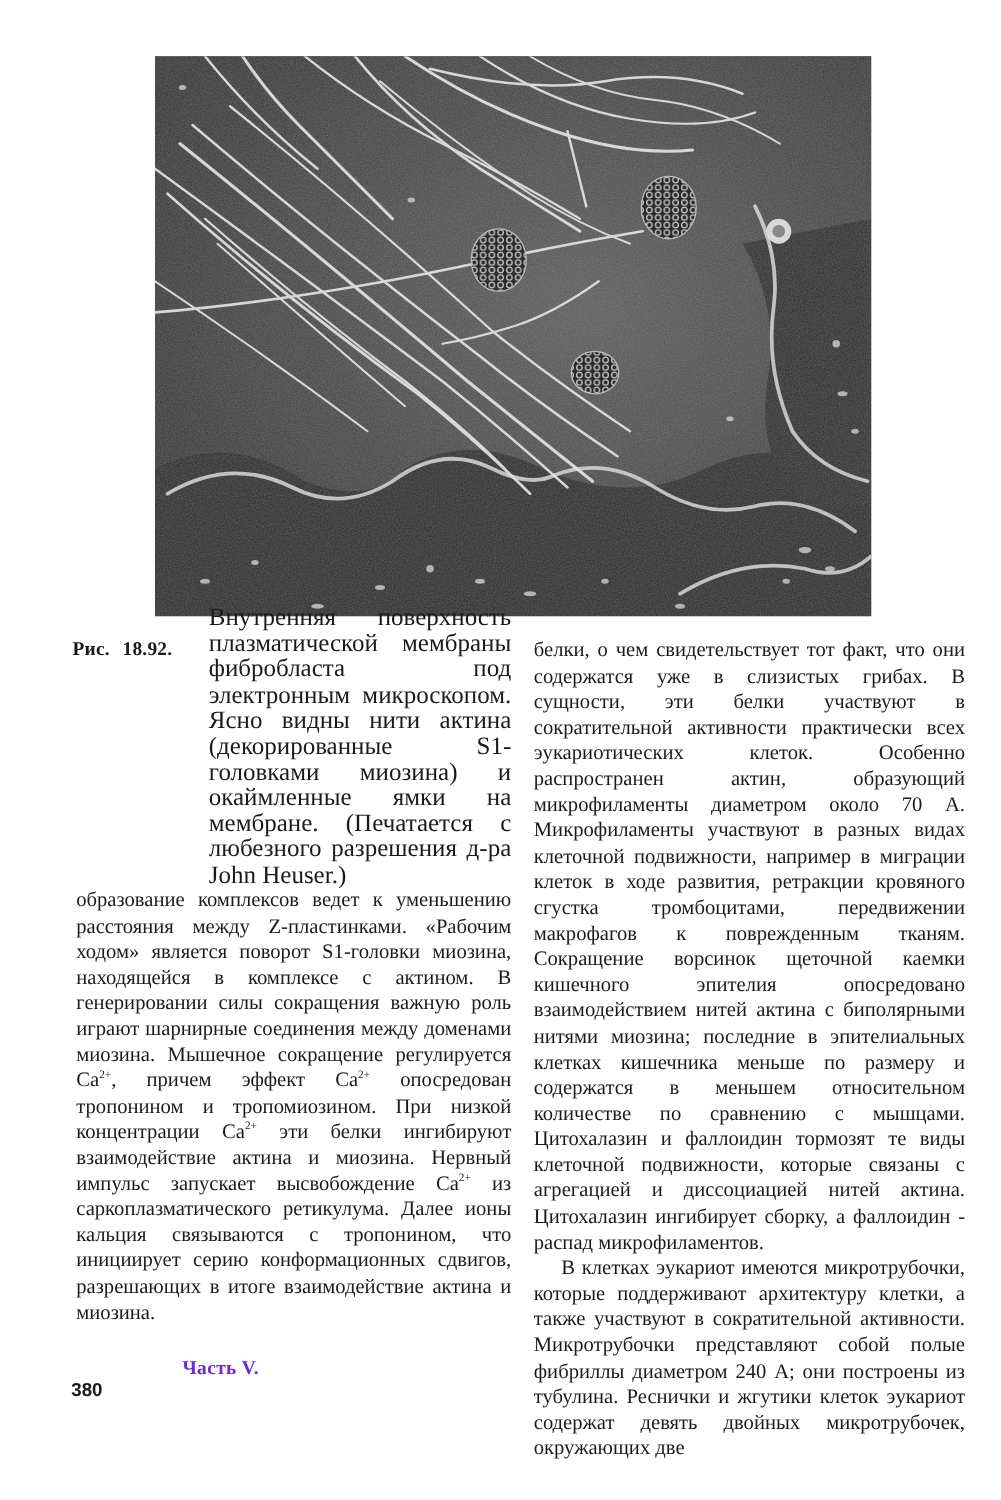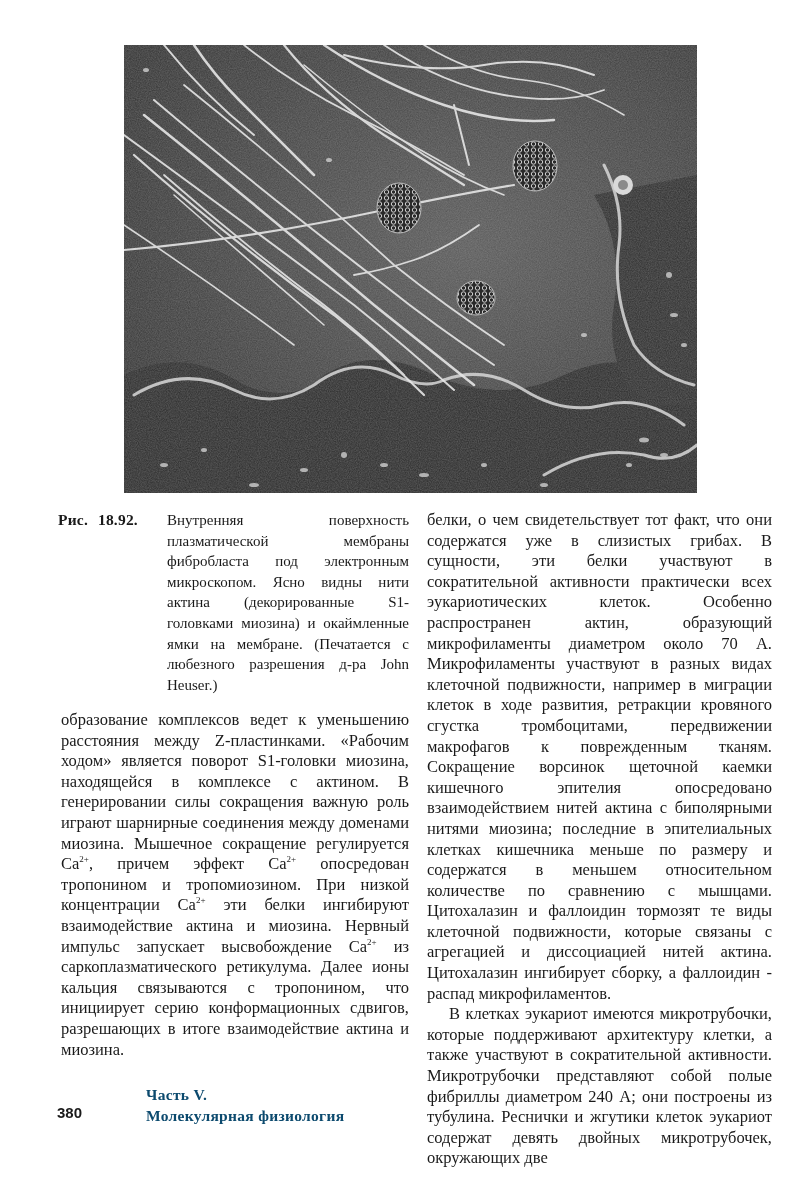--- a/index.html
+++ b/index.html
@@ -4,21 +4,21 @@
 <style>
   html, body { margin: 0; padding: 0; background: #ffffff; }
   body { width: 801px; height: 1200px; position: relative; overflow: hidden;
          font-family: "Liberation Serif", "DejaVu Serif", serif; color: #1a1a1a; }
   .figure { position: absolute; left: 124px; top: 45px; width: 573px; height: 448px;
             background: #3a3a3a; overflow: hidden; }
   .figure svg { display: block; width: 573px; height: 448px; }
   .fig-label { position: absolute; left: 58px; top: 511px; font-weight: bold; font-size: 15.5px;
                letter-spacing: 0.2px; }
   .fig-label .num { margin-left: 10px; }
-  .caption { position: absolute; left: 167px; top: 510px; width: 242px; font-size: 15px;
+  .caption { position: absolute; left: 167px; top: 484px; width: 242px; font-size: 20px;
              line-height: 20.6px; text-align: justify; }
   .caption p, .col p { margin: 0; }
   .col { position: absolute; font-size: 16.5px; line-height: 20.6px; text-align: justify; }
   .col-left { left: 61px; top: 710px; width: 348px; }
   .col-right { left: 427px; top: 510px; width: 345px; }
   .indent { text-indent: 22px; }
   sup { font-size: 9px; line-height: 0; vertical-align: 7px; }
   .page-num { position: absolute; left: 57px; top: 1104px; font-family: "Liberation Sans", "DejaVu Sans", sans-serif;
               font-weight: bold; font-size: 15px; }
   .running-head { position: absolute; left: 146px; top: 1084px; color: #e8161c; font-weight: bold;
@@ -123,16 +123,15 @@
   <p><span>образование комплексов ведет к уменьшению расстояния между Z-пластинками. «Рабочим ходом» является поворот S1-головки миозина, находящейся в комплексе с актином. В генерировании силы сокращения важную роль играют шарнирные соединения между доменами миозина. Мышечное сокращение регулируется Ca</span><sup>2+</sup><span>, причем эффект Ca</span><sup>2+</sup><span> опосредован тропонином и тропомиозином. При низкой концентрации Ca</span><sup>2+</sup><span> эти белки ингибируют взаимодействие актина и миозина. Нервный импульс запускает высвобождение Ca</span><sup>2+</sup><span> из саркоплазматического ретикулума. Далее ионы кальция связываются с тропонином, что инициирует серию конформационных сдвигов, разрешающих в итоге взаимодействие актина и миозина.</span></p>
 </div>
 
 <div class="col col-right">
   <p>белки, о чем свидетельствует тот факт, что они содержатся уже в слизистых грибах. В сущности, эти белки участвуют в сократительной активности практически всех эукариотических клеток. Особенно распространен актин, образующий микрофиламенты диаметром около 70 А. Микрофиламенты участвуют в разных видах клеточной подвижности, например в миграции клеток в ходе развития, ретракции кровяного сгустка тромбоцитами, передвижении макрофагов к поврежденным тканям. Сокращение ворсинок щеточной каемки кишечного эпителия опосредовано взаимодействием нитей актина с биполярными нитями миозина; последние в эпителиальных клетках кишечника меньше по размеру и содержатся в меньшем относительном количестве по сравнению с мышцами. Цитохалазин и фаллоидин тормозят те виды клеточной подвижности, которые связаны с агрегацией и диссоциацией нитей актина. Цитохалазин ингибирует сборку, а фаллоидин - распад микрофиламентов.</p>
   <p class="indent">В клетках эукариот имеются микротрубочки, которые поддерживают архитектуру клетки, а также участвуют в сократительной активности. Микротрубочки представляют собой полые фибриллы диаметром 240 А; они построены из тубулина. Реснички и жгутики клеток эукариот содержат девять двойных микротрубочек, окружающих две</p>
 </div>
 
 <div class="page-num">380</div>
 
-<div class="running-head" style="color: #0c4a6e;">
+<div class="running-head" style="color: #6d28d9;">
   <div>Часть V.</div>
-  <div>Молекулярная физиология</div>
 </div>
 
 </body></html>

